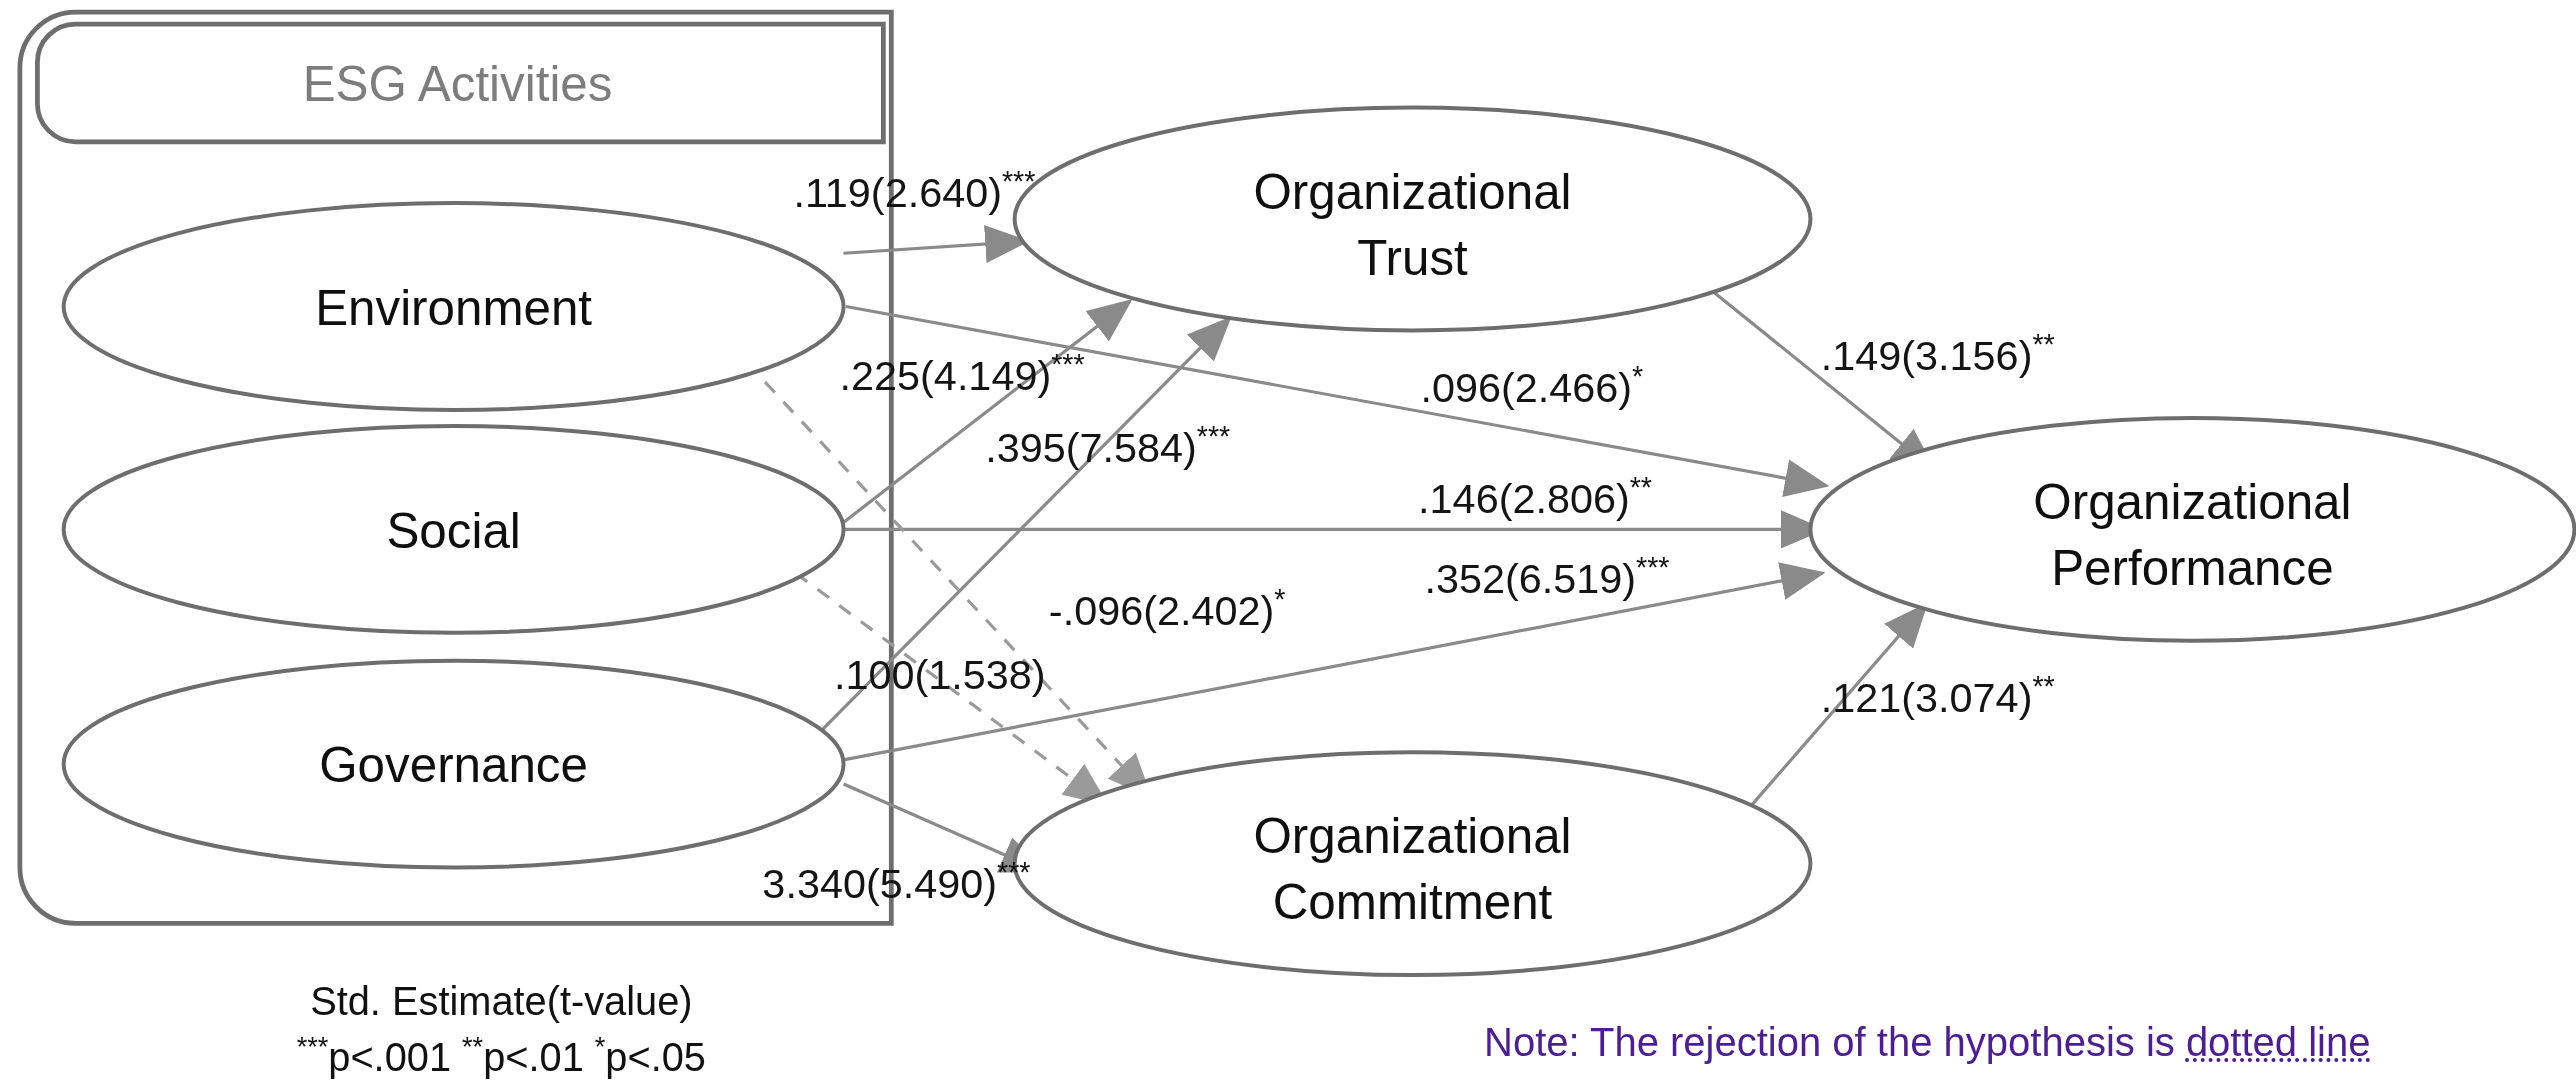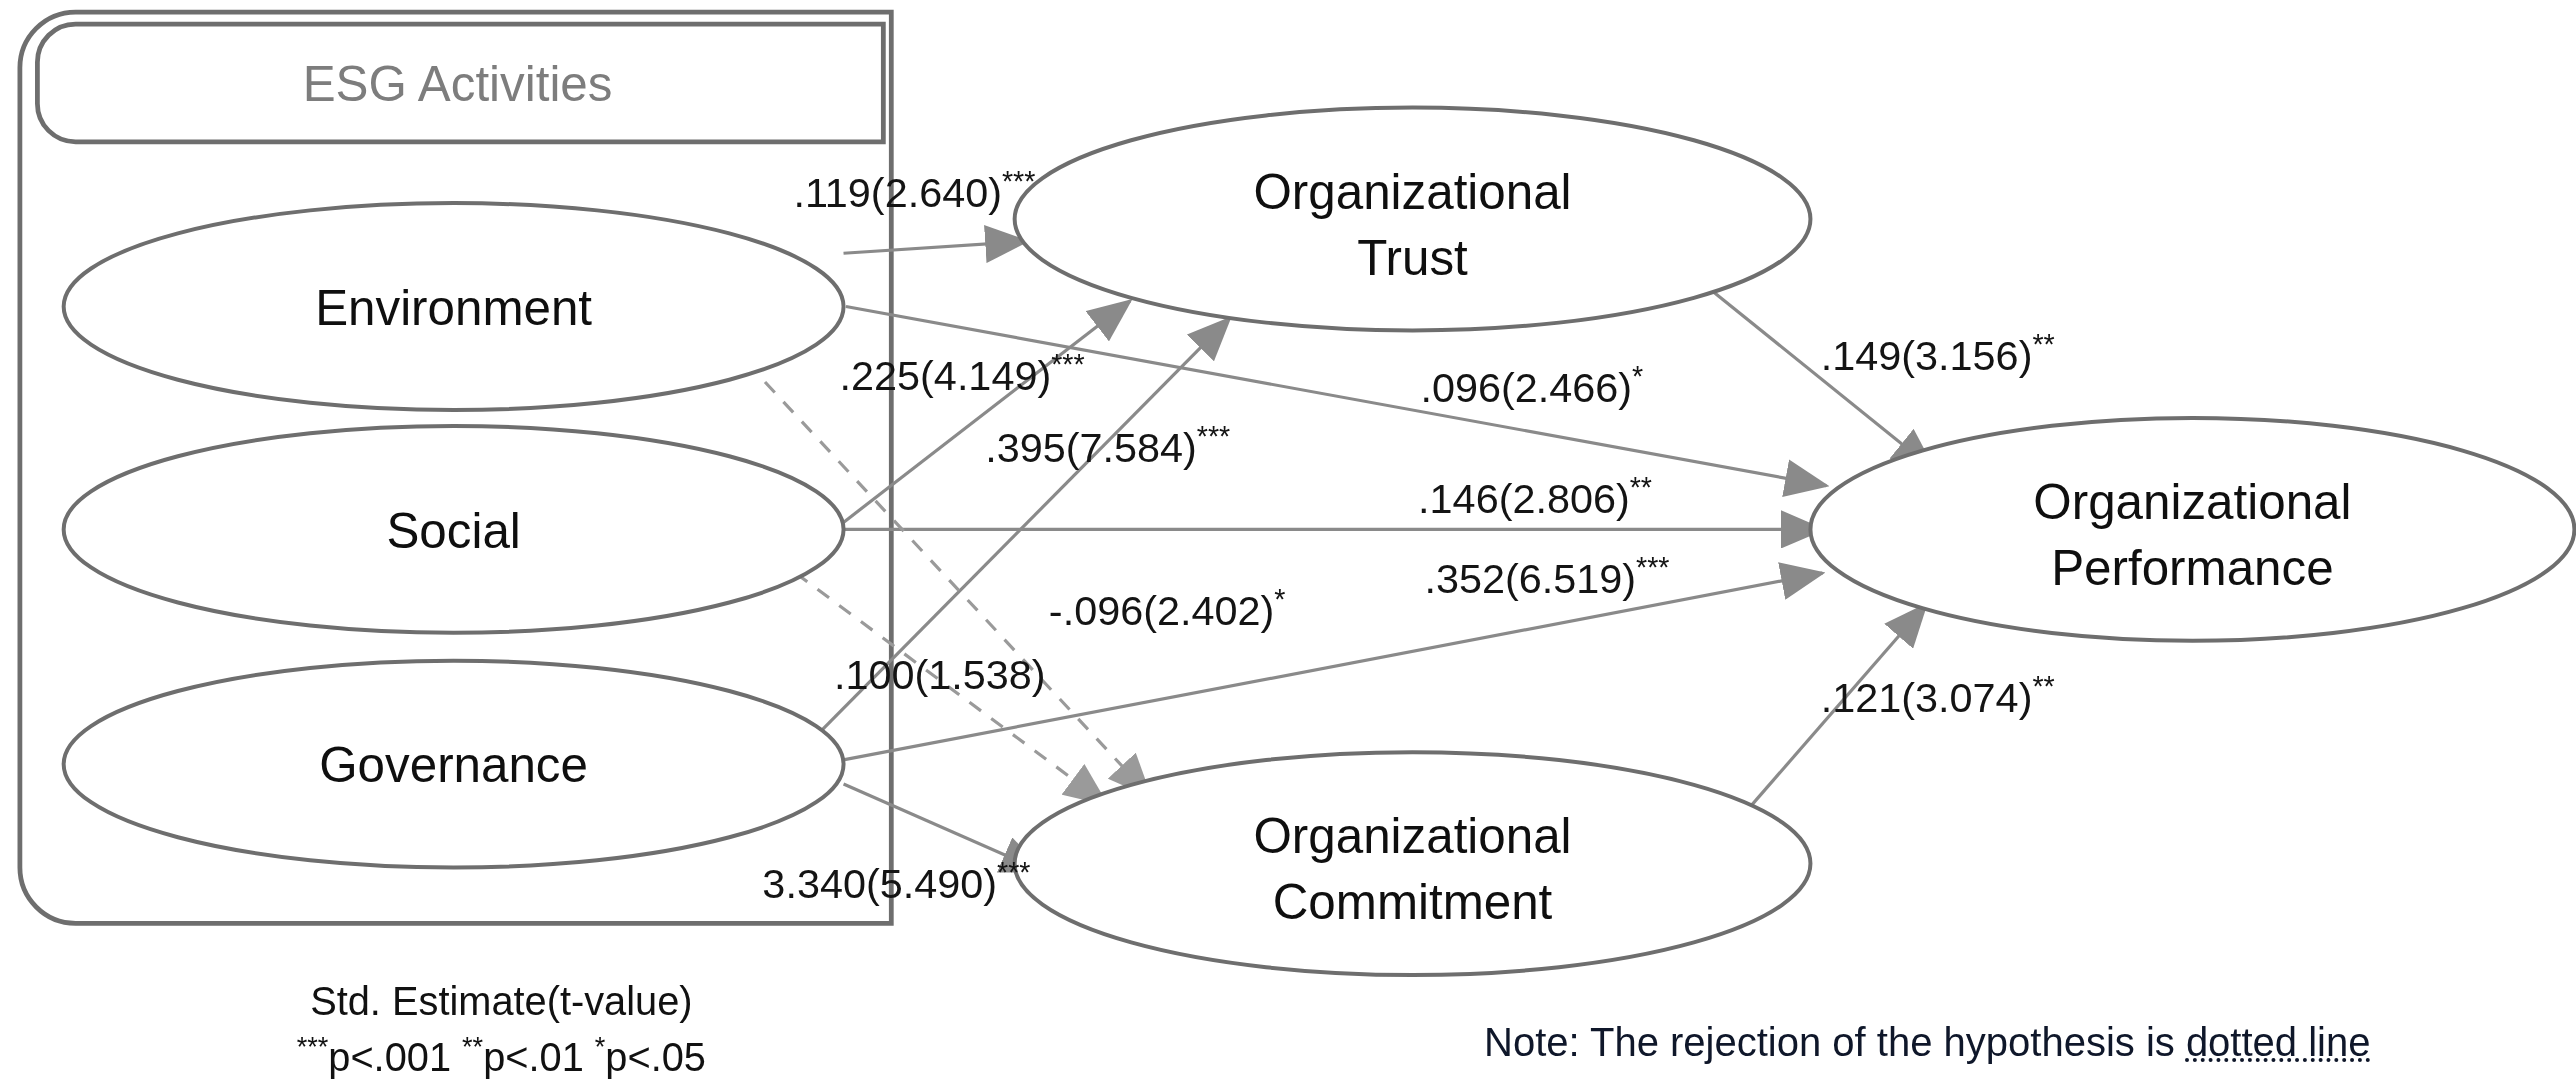--- a/index.html
+++ b/index.html
@@ -215,18 +215,18 @@
     </g>
 
     <g>
       <text class="legend-text" x="630" y="1275">Std. Estimate(t-value)</text>
       <text class="legend-text" x="630" y="1345">
         <tspan class="star-sup">***</tspan><tspan>p&lt;.001</tspan><tspan> </tspan><tspan class="star-sup">**</tspan><tspan>p&lt;.01</tspan><tspan> </tspan><tspan class="star-sup">*</tspan><tspan>p&lt;.05</tspan>
       </text>
     </g>
   </svg>
 
-  <div style="position:absolute; left:1484px; top:1020px; font-size:40px; color:#0f172a;
+  <div style="position:absolute; left:1484px; top:1020px; font-size:40px; color:#4c1d95;
               font-family:'Liberation Sans', sans-serif; white-space:nowrap;">
     <span>Note: The rejection of the hypothesis is </span><span class="dotted-underline">dotted line</span>
   </div>
 </div>
 
 
 </body></html>

